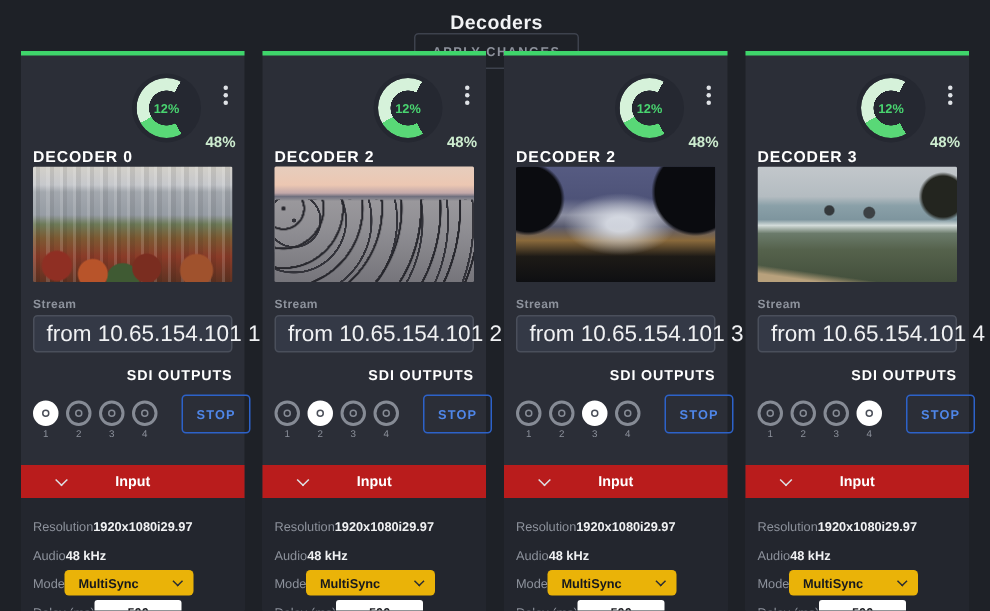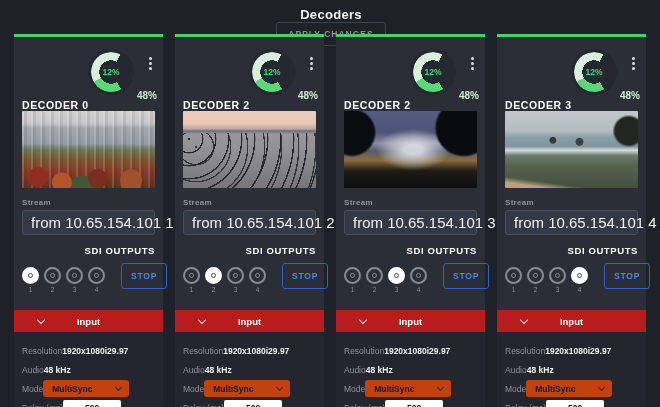--- a/index.html
+++ b/index.html
@@ -89,21 +89,21 @@
   
   .section-bar { margin-top:11px; height:22px; background:#b91c1c; display:flex; align-items:center;
     position:relative; cursor:pointer; flex:0 0 auto; }
   .section-bar .chev2 { position:absolute; left:24px; top:7px; width:6px; height:6px;
     border-right:1.6px solid #dfe2e6; border-bottom:1.6px solid #dfe2e6; transform:rotate(45deg); }
   .section-title { width:100%; text-align:center; font-size:9.5px; font-weight:bold; color:#fff; }
   .details { background:#23262e; flex:1; padding:9px 8px 0 8px; }
   .drow { display:flex; align-items:center; height:19px; }
   .dlabel { font-size:8.5px; color:#8d929c; }
   .dvalue { font-size:8.5px; font-weight:bold; color:#f0f1f3; }
-  .mode-select { width:86px; height:17px; background:#c2410c; border-radius:3px; display:flex; align-items:center;
+  .mode-select { width:86px; height:17px; background:#eab308; border-radius:3px; display:flex; align-items:center;
     justify-content:space-between; cursor:pointer; }
   .mode-value { font-size:8.5px; font-weight:bold; color:#16181d; padding-left:9px; }
   .chev3 { width:5px; height:5px; border-right:1.6px solid #2a2d33; border-bottom:1.6px solid #2a2d33;
     transform:rotate(45deg); margin:-2px 8px 0 6px; }
   .delay-input { width:58px; height:16px; background:#fff; border:none; border-radius:2px; text-align:center;
     font-size:8.5px; font-weight:bold; color:#16181d; font-family:inherit; margin-right:14px; }
 </style>
 </head>
 <body>
 

